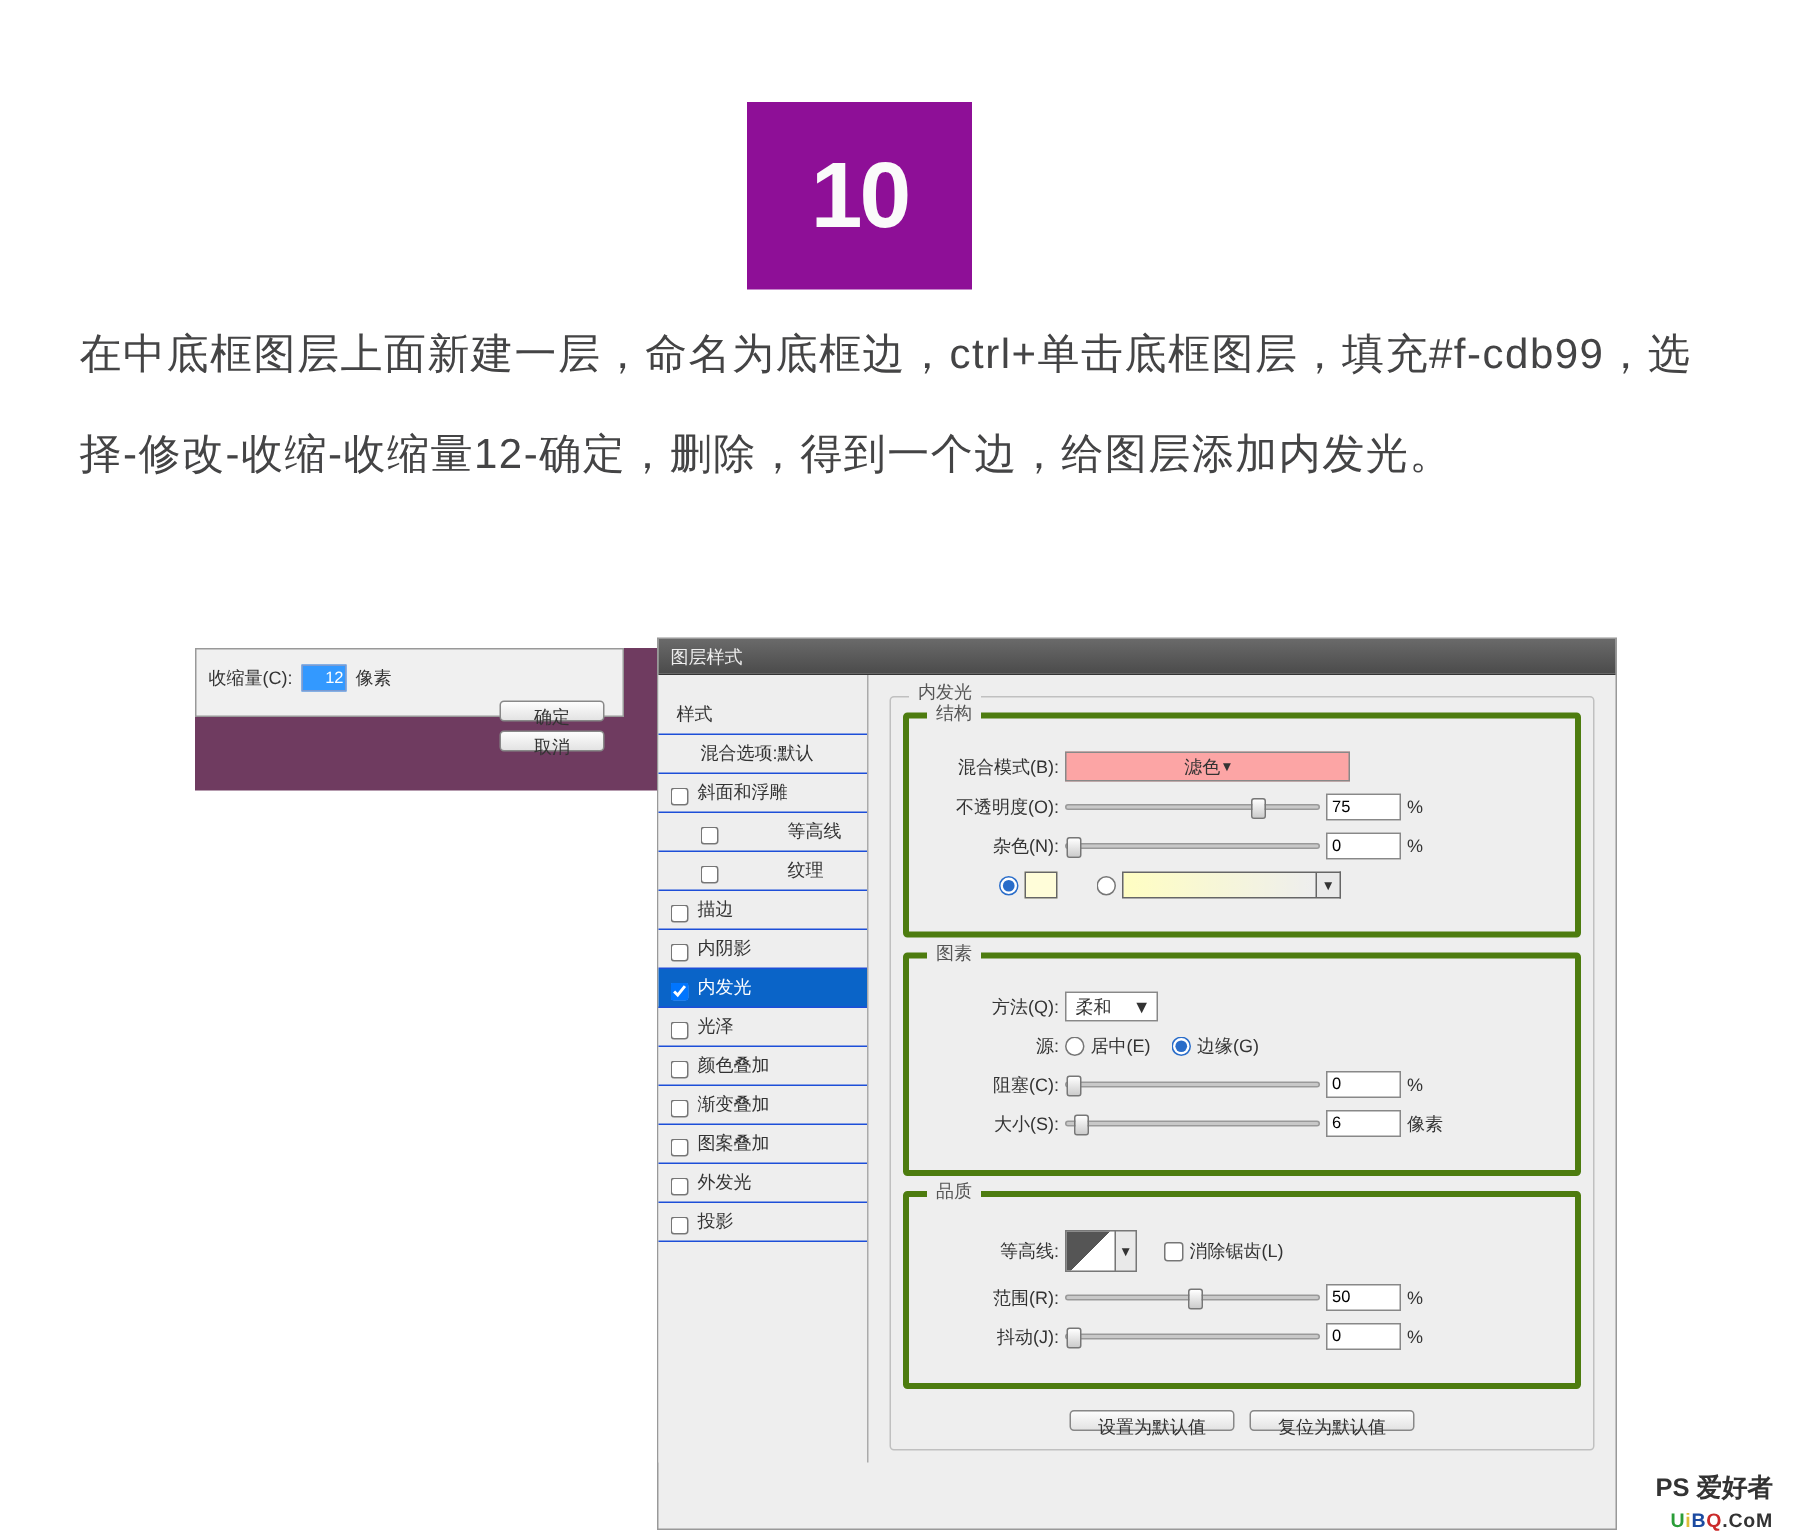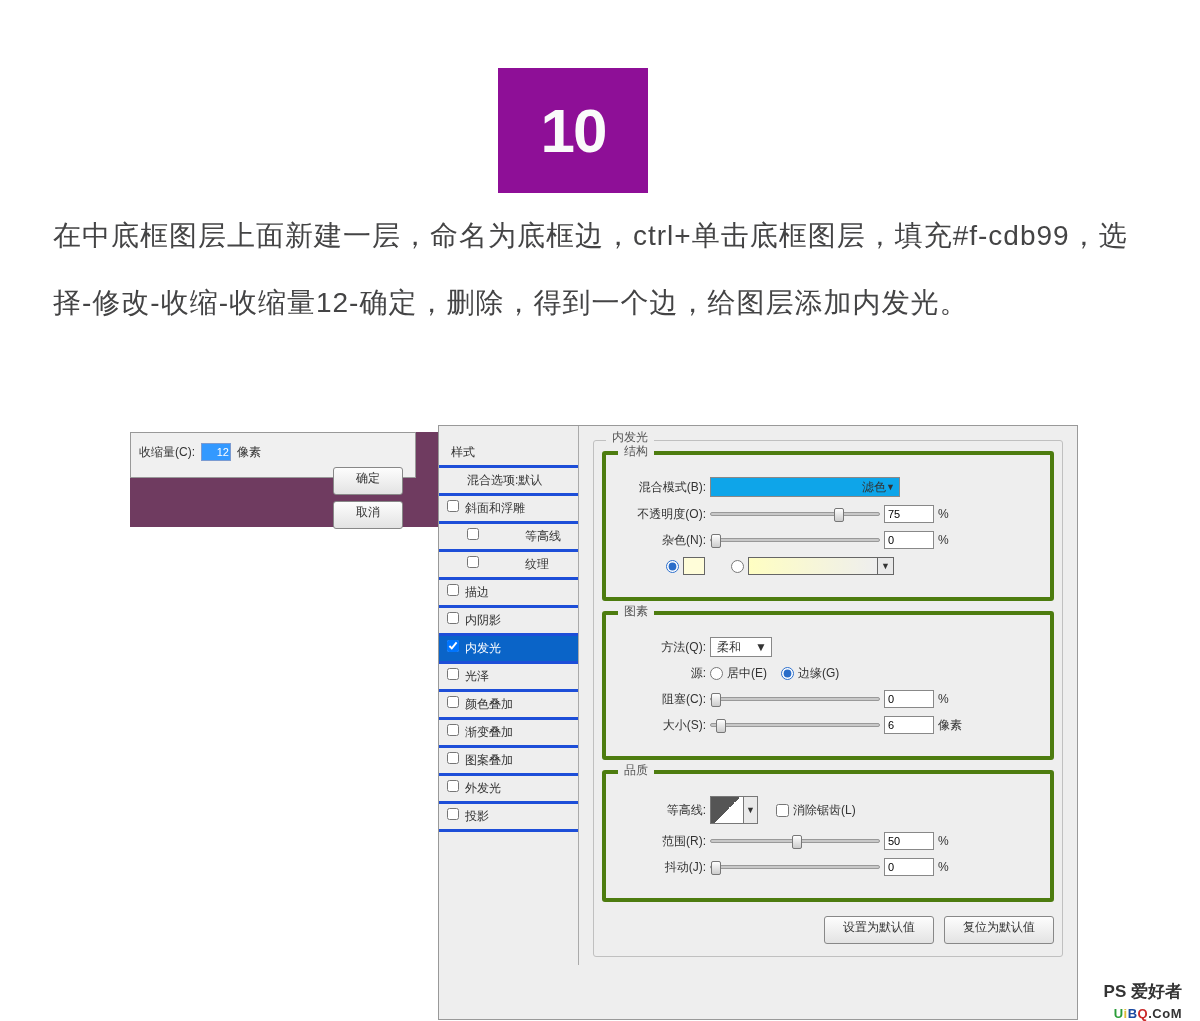--- a/index.html
+++ b/index.html
@@ -9,55 +9,55 @@
   .instruction { position: absolute; left: 53px; top: 202px; width: 1082px; font-size: 28px; color: #444445; line-height: 2.4; letter-spacing: 1px; }
   .shrink-dialog { position: absolute; left: 130px; top: 432px; width: 286px; border: 1px solid #999; background: #f0f0f0; font-size: 12px; color: #333; }
   .shrink-title { position: relative; height: 28px; background: linear-gradient(#fafcff, #dae7f5); padding: 5px 8px; border-bottom: 1px solid #ccc; }
   .shrink-close { position: absolute; right: 0; top: 0; width: 44px; height: 19px; background: linear-gradient(#d97373, #b83535); color: #fff; text-align: center; line-height: 16px; font-weight: bold; border: 1px solid #7a2222; border-top: none; }
   .shrink-body { padding: 10px 8px 16px; display: flex; align-items: center; gap: 6px; }
   .shrink-body label { font-size: 12px; }
   .shrink-input { width: 30px; height: 18px; border: 1px solid #7b9bd1; background: #fff; color: #333; font-size: 11px; text-align: right; padding: 1px; }
   .shrink-input.selected { background: #3399ff; color: #fff; }
   .shrink-unit { font-size: 12px; }
   .shrink-buttons { position: absolute; right: 12px; top: 34px; display: flex; flex-direction: column; gap: 6px; }
-  .win-btn { width: 70px; height: 28px; background: linear-gradient(#fdfdfd,#e3e3e3); border: 1px solid #888; border-radius: 3px; font-size: 12px; text-align: center; line-height: 20px; cursor: pointer; }
+  .win-btn { width: 70px; height: 14px; background: linear-gradient(#fdfdfd,#e3e3e3); border: 1px solid #888; border-radius: 3px; font-size: 12px; text-align: center; line-height: 20px; cursor: pointer; }
   .purple-strip { position: absolute; left: 130px; top: 432px; width: 310px; height: 95px; background: #6f3b60; z-index: -1; }
   .layer-style { position: absolute; left: 438px; top: 425px; width: 640px; height: 595px; border: 1px solid #999; background: #eeeeee; font-size: 12px; color: #333; }
   .ls-titlebar { height: 24px; background: linear-gradient(#6a6a6a,#4b4b4b); padding: 4px 8px; color: #eee; font-size: 12px; position: relative; border-bottom: 1px solid #333; }
   .ls-body { display: flex; }
   .ls-sidebar { width: 140px; border-right: 1px solid #aaa; padding: 14px 0 0 0; background: #eee; }
-  .ls-item { padding: 4px 8px; border-bottom: 3px solid #1d4ed8; display: flex; align-items: flex-start; gap: 6px; }
+  .ls-item { padding: 4px 8px; border-bottom: 1px solid #1d4ed8; display: flex; align-items: flex-end; gap: 6px; }
   .ls-item.header { font-weight: normal; padding-left: 12px; }
   .ls-item.blend { padding-left: 28px; }
   .ls-item.sub { padding-left: 28px; gap: 46px; }
   .ls-item.active { background: #0a64c8; color: #fff; }
   .ls-item input[type=checkbox] { width: 12px; height: 12px; }
   .ls-main { flex: 1; padding: 14px 14px 8px 14px; }
   .fieldset { border: 4px solid #4d7c0f; border-radius: 3px; padding: 14px 10px 14px 10px; margin-bottom: 10px; position: relative; }
   .inner-title { position: absolute; top: -12px; left: 12px; background: #eee; padding: 0 6px; font-size: 12px; color: #555; }
   .row { display: flex; align-items: center; margin: 8px 0; gap: 4px; }
   .row-label { width: 90px; text-align: right; font-size: 12px; }
-  .dropdown { flex: 1; max-width: 190px; height: 20px; border: 1px solid #888; background: #0ea5e9; display: flex; align-items: center; justify-content: flex-end; padding: 0 4px 0 6px; font-size: 12px; }
+  .dropdown { flex: 1; max-width: 190px; height: 20px; border: 1px solid #888; background: #fca5a5; display: flex; align-items: center; justify-content: center; padding: 0 4px 0 6px; font-size: 12px; }
   .dropdown .arrow { font-size: 9px; }
   .small-drop { width: 62px; height: 20px; border: 1px solid #888; background: #fff; display: flex; align-items: center; justify-content: space-between; padding: 0 4px 0 6px; font-size: 12px; }
   .slider-track { flex: 1; max-width: 170px; height: 4px; background: #c8c8c8; border: 1px solid #999; position: relative; border-radius: 2px; }
   .slider-thumb { position: absolute; top: -5px; width: 10px; height: 14px; background: linear-gradient(#fff,#ccc); border: 1px solid #777; border-radius: 2px; }
   .num-input { width: 50px; height: 18px; border: 1px solid #888; background: #fff; font-size: 11px; padding: 1px 3px; text-align: left; }
   .suffix { font-size: 12px; }
   .color-radio { width: 13px; height: 13px; accent-color: #2a6dc9; }
   .swatch { width: 22px; height: 18px; border: 1px solid #666; }
   .grad-swatch { width: 130px; height: 18px; border: 1px solid #666; background: linear-gradient(to right, #fffec2, #fffec2 40%, #ffffff); background-image: linear-gradient(to right, #fffec2, rgba(255,255,255,0)); position: relative; }
   .grad-swatch::before { content:""; position:absolute; inset:0; background:repeating-conic-gradient(#ccc 0 25%, #fff 0 50%) 0 0/10px 10px; z-index:-1; }
   .grad-wrap { display: inline-flex; }
   .grad-arrow { width: 16px; height: 18px; border:1px solid #666; border-left:none; background:#e9e9e9; display:flex; align-items:center; justify-content:center; font-size:9px; }
   .radio-group { display: flex; align-items: center; gap: 14px; }
   .radio-group label { display: flex; align-items: center; gap: 4px; font-size: 12px; }
   .contour-swatch { width: 34px; height: 28px; border: 1px solid #777; background: linear-gradient(135deg, #555 0%, #555 50%, #fff 50%, #fff 100%); }
   .contour-drop { width: 14px; height: 28px; border: 1px solid #777; border-left: none; background: #e9e9e9; display: flex; align-items: center; justify-content: center; font-size: 9px; }
-  .bottom-buttons { display: flex; gap: 10px; justify-content: flex-end; padding: 4px 0; }
+  .bottom-buttons { display: flex; gap: 10px; justify-content: center; padding: 4px 0; }
   .watermark { position: absolute; right: 18px; bottom: 18px; font-size: 17px; font-weight: bold; color: #333; text-shadow: 1px 1px 0 #fff; }
   .watermark2 { position: absolute; right: 18px; bottom: 0px; font-size: 13px; letter-spacing: 0.5px; margin-left: 44px; }
   .wm-u { color: #2a9d38; font-weight: bold; }
   .wm-i { color: #debd3a; font-weight: bold; }
   .wm-b { color: #1b4aa1; font-weight: bold; }
   .wm-q { color: #ca2b2b; font-weight: bold; }
   .wm-dot { color: #333; font-weight: bold; }
   .wm-com { color: #333; font-weight: bold; }
 </style>
 </head>
@@ -77,20 +77,23 @@
     <input class="shrink-input selected" value="12" style="">
     <span class="shrink-unit">像素</span>
   </div>
   <div class="shrink-buttons">
     <div class="win-btn">确定</div>
     <div class="win-btn">取消</div>
   </div>
 </div>
 
 <div class="layer-style">
+  <div class="ls-titlebar">
+    <span>图层样式</span>
+  </div>
   <div class="ls-body">
     <div class="ls-sidebar">
       <div class="ls-item header">
         <span>样式</span>
       </div>
       <div class="ls-item blend">
         <span>混合选项:默认</span>
       </div>
       <div class="ls-item">
         <input type="checkbox" style="">

